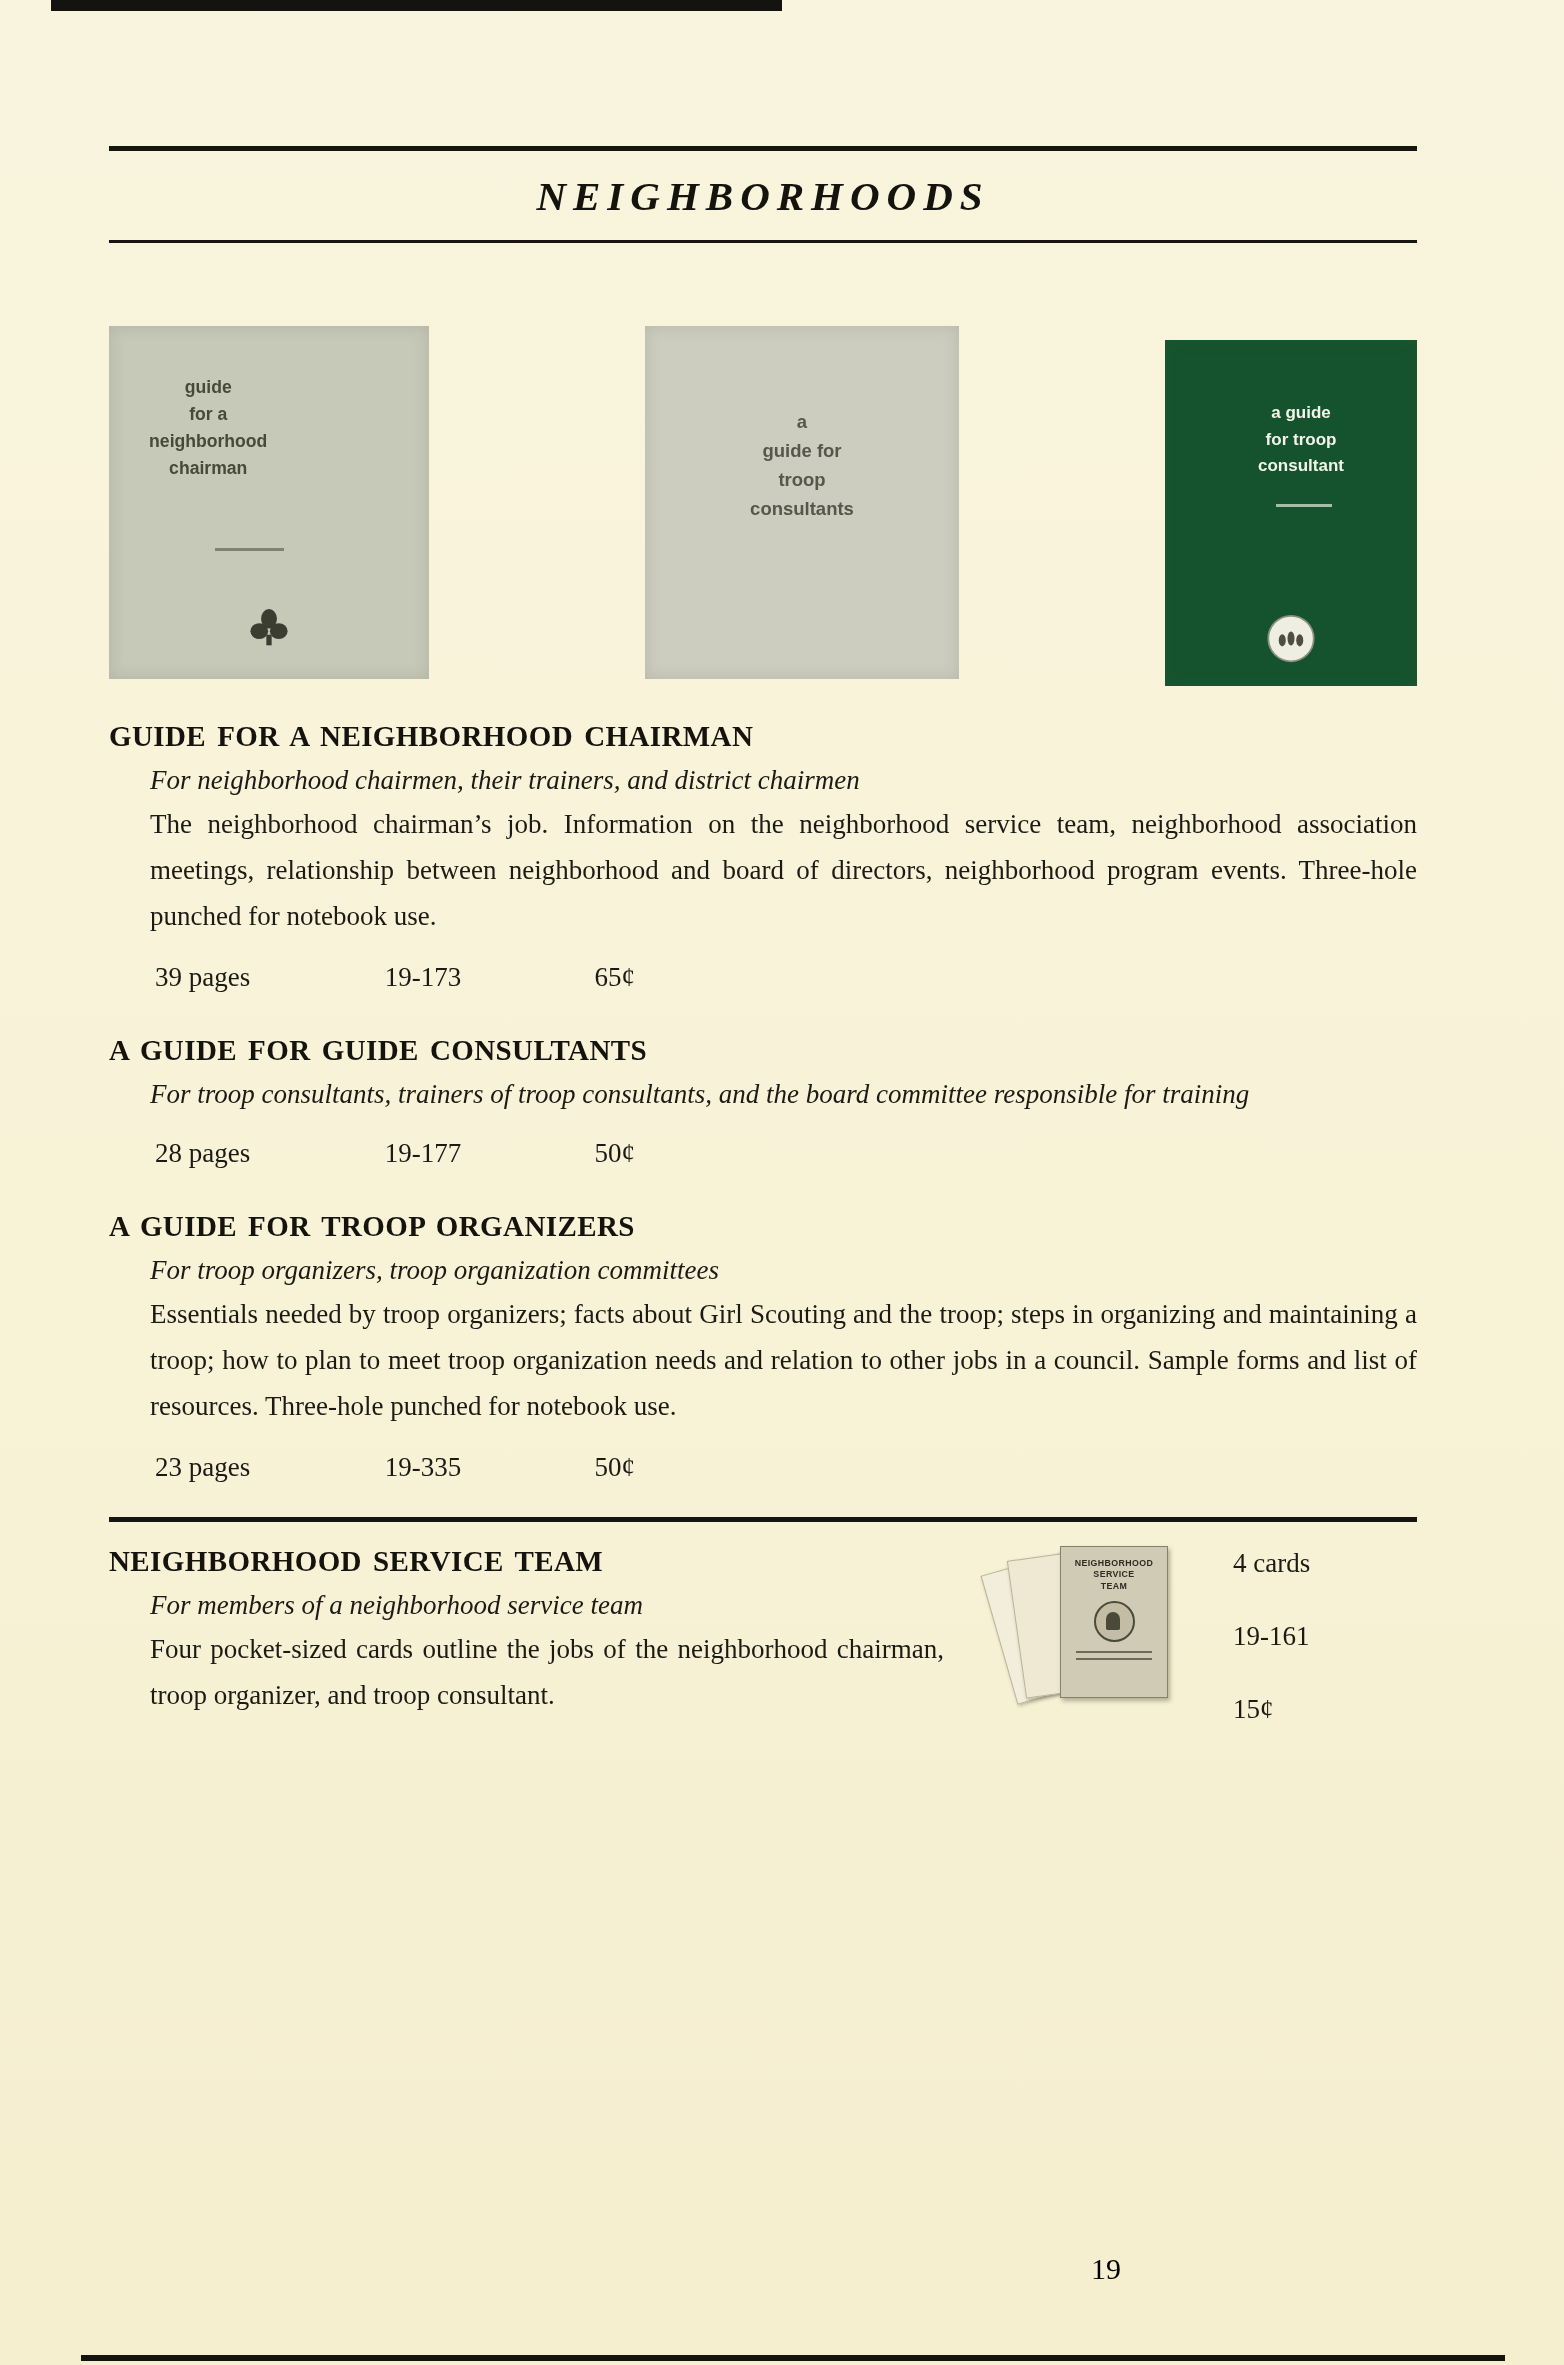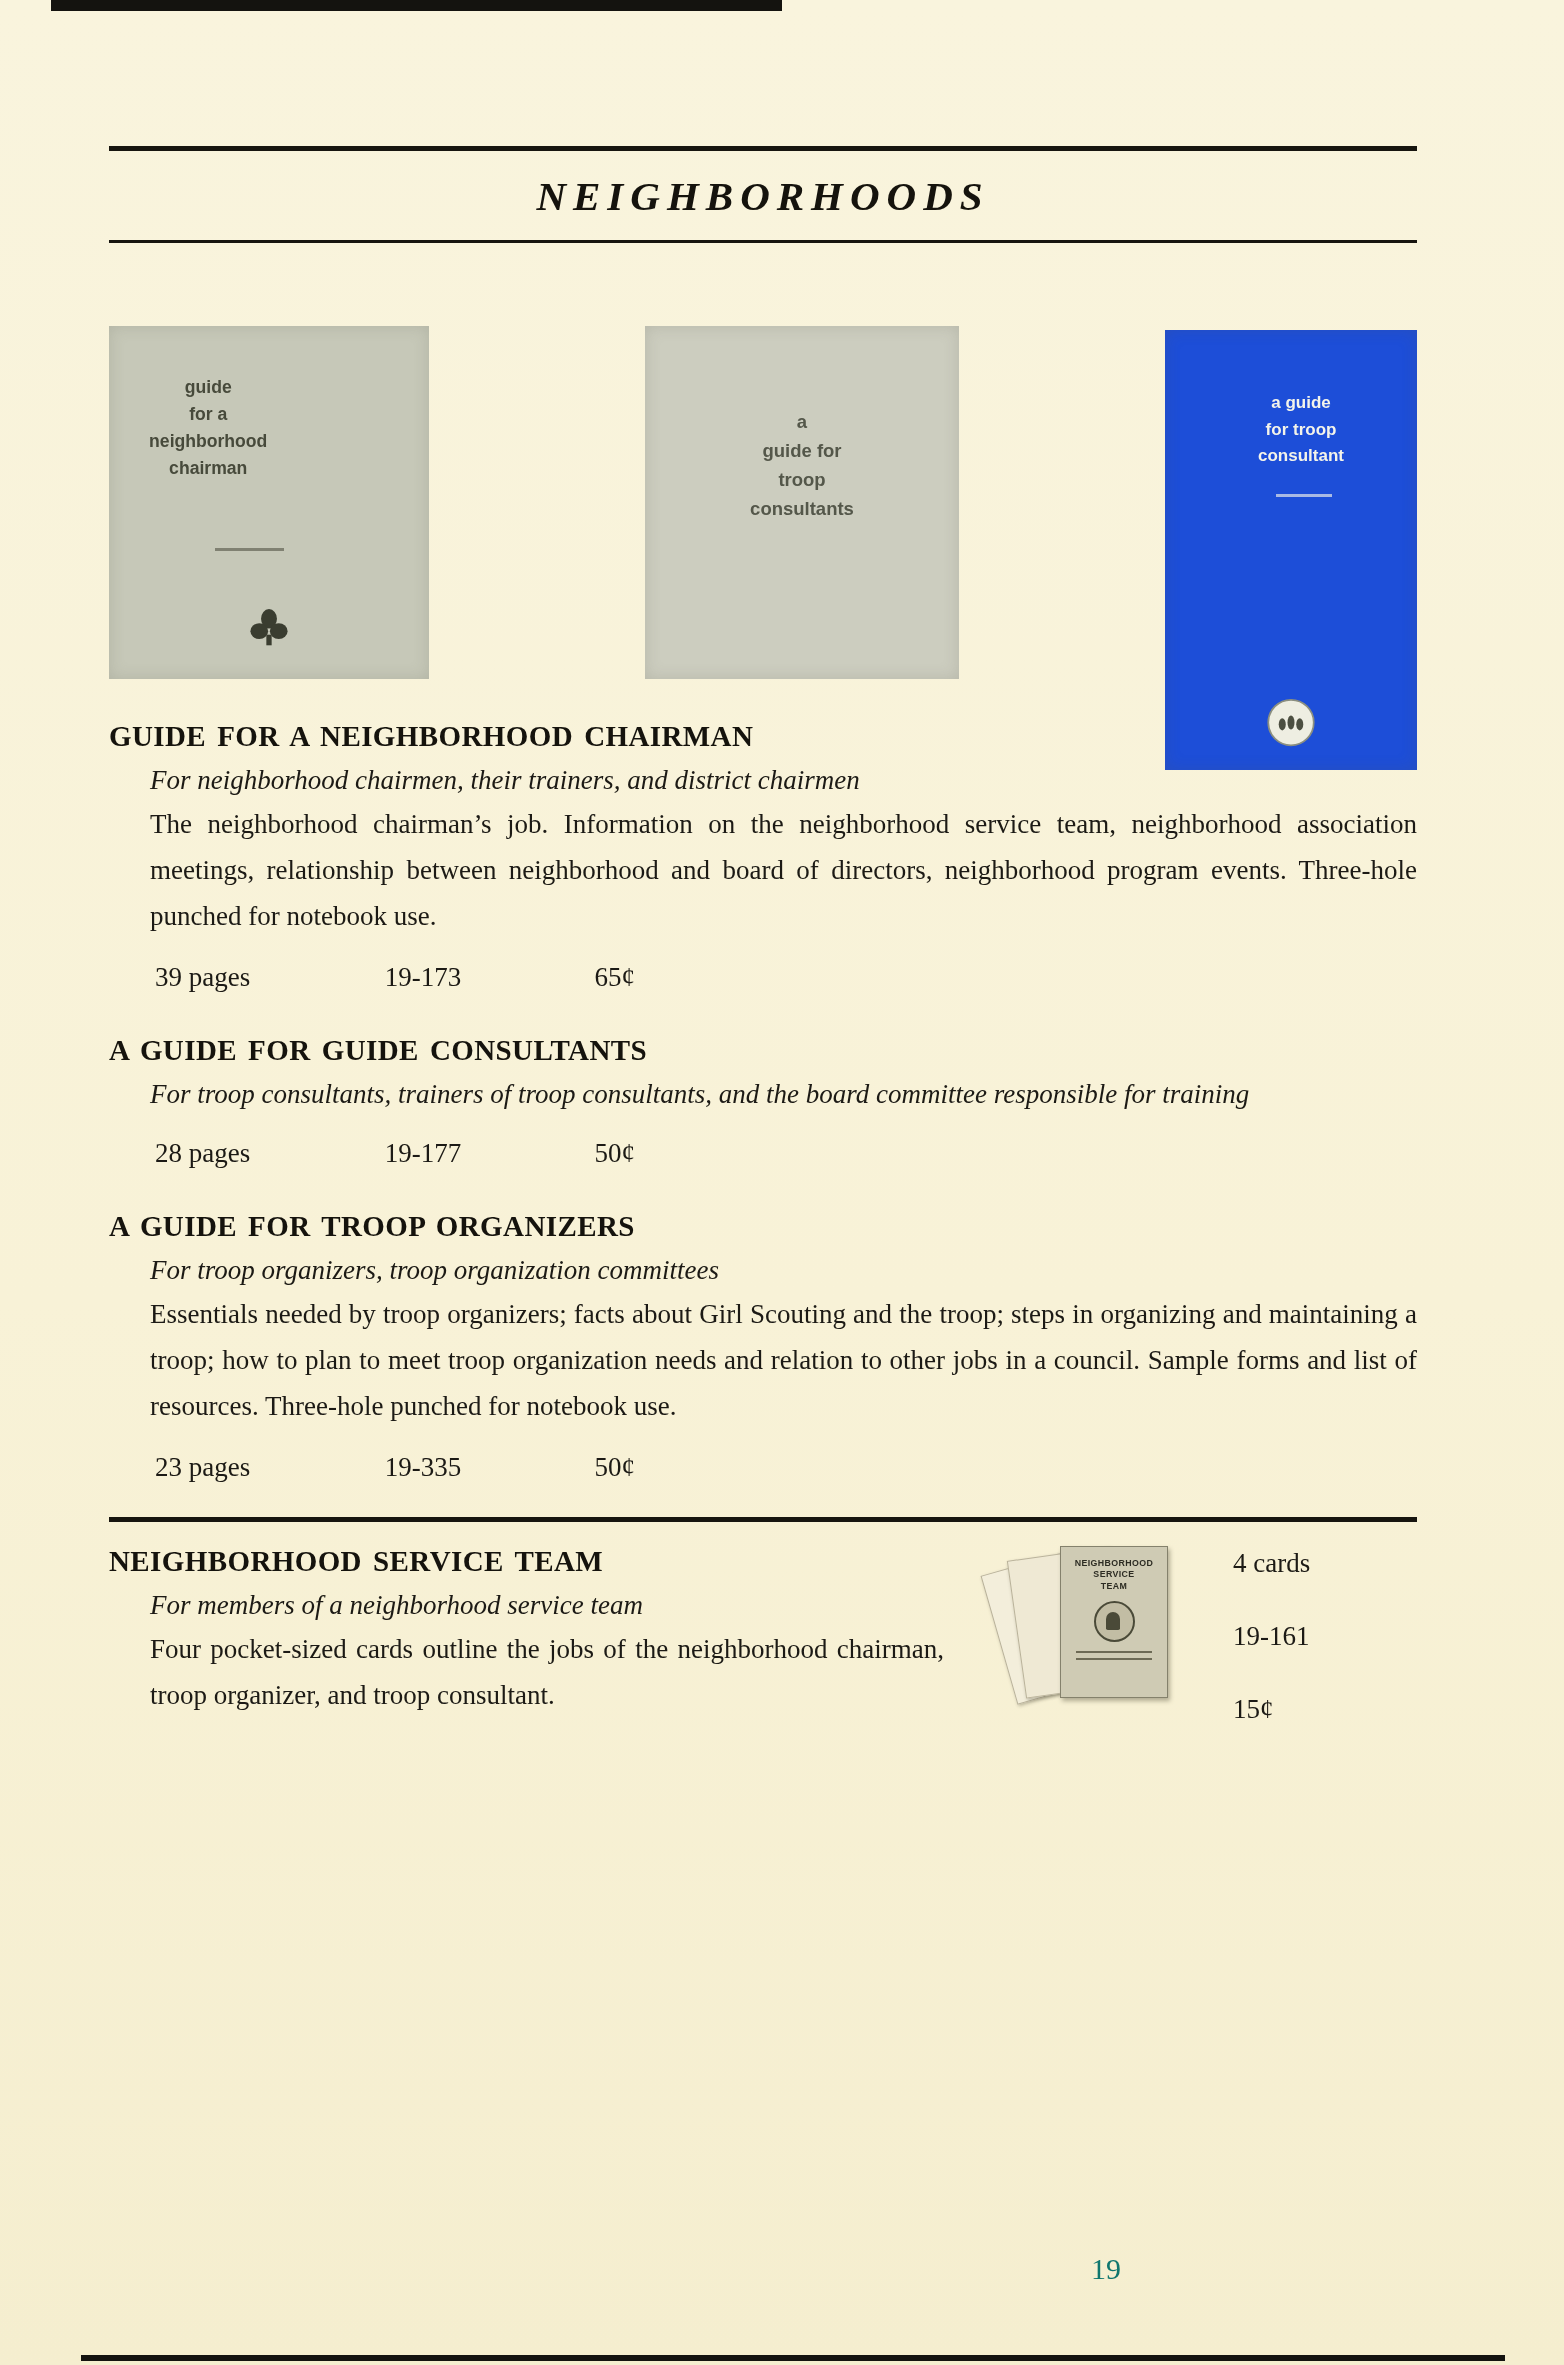--- a/index.html
+++ b/index.html
@@ -22,21 +22,21 @@
     margin-top:21px; text-align:center;
     font-size:41px; font-weight:bold; font-style:italic; letter-spacing:7px;
     color:#15130d;
   }
 
   
   .covers { margin-top:83px; display:flex; align-items:flex-start; height:353px;gap:40px; }
   .cover { position:relative; box-shadow:inset 0 0 16px rgba(90,90,70,.18); }
   .cover-1 { width:353px; height:353px; background:#c6c8b8; margin-right:176px; }
   .cover-2 { width:346px; height:353px; background:#cccdbf; margin-right:166px; }
-  .cover-3 { width:278px; height:440px; background:#1d4ed8; margin-top:4px; }
+  .cover-3 { width:278px; height:346px; background:#14532d; margin-top:14px; }
   .cover-text {
     font-family:"Liberation Sans", sans-serif; font-weight:bold; text-align:center;
   }
   .cover-1 .cover-text { padding-top:48px; width:62%; font-size:17.6px; line-height:27px; color:#474a3b; }
   .cover-2 .cover-text { padding-top:81px; width:100%; font-size:18.5px; line-height:29px; color:#54574a; }
   .cover-3 .cover-text { padding-top:60px; width:80%; margin-left:14%; font-size:17px; line-height:26.5px; color:#f4f4ea; }
   .fineprint { position:absolute; height:2.6px; background:rgba(58,58,44,.5); }
   .cover-1 .fineprint { width:69px; left:106px; top:222px; }
   .cover-3 .fineprint { width:56px; left:111px; top:164px; background:rgba(245,245,235,.65); }
   .cover-logo { position:absolute; left:50%; transform:translateX(-50%); }
@@ -71,21 +71,21 @@
   .card-front .card-title { padding-top:10.6px; font-size:8.8px; font-weight:bold; line-height:11.5px; color:#2d2c23; letter-spacing:0.4px; }
   .card-emblem { width:41px; height:41px; margin:8.8px auto 0; border-radius:50%;
     background:#c2bda4; border:2.6px solid #4a4a38; position:relative; }
   .card-emblem::after { content:""; position:absolute; left:10.6px; top:8.8px; width:14px; height:17.6px;
     background:#4a4a38; border-radius:7px 7px 1.8px 1.8px; }
   .card-lines { margin:8.8px auto 0; width:76px; }
   .card-lines div { height:1.8px; background:#6d6a55; margin-top:5.3px; }
   .st-details { position:absolute; left:1124px; top:3.5px; font-size:27px; }
   .st-details div { margin-bottom:42px; }
 
-  .page-number { position:absolute; left:1091px; top:2252px; font-size:30px; color:#0f766e; }
+  .page-number { position:absolute; left:1091px; top:2252px; font-size:30px; color:#000000; }
 </style>
 </head>
 <body>
 
 <div class="artifact-top"></div>
 
 <div class="content">
 
   <hr class="rule rule-thick">
   <h1 class="title">NEIGHBORHOODS</h1>

